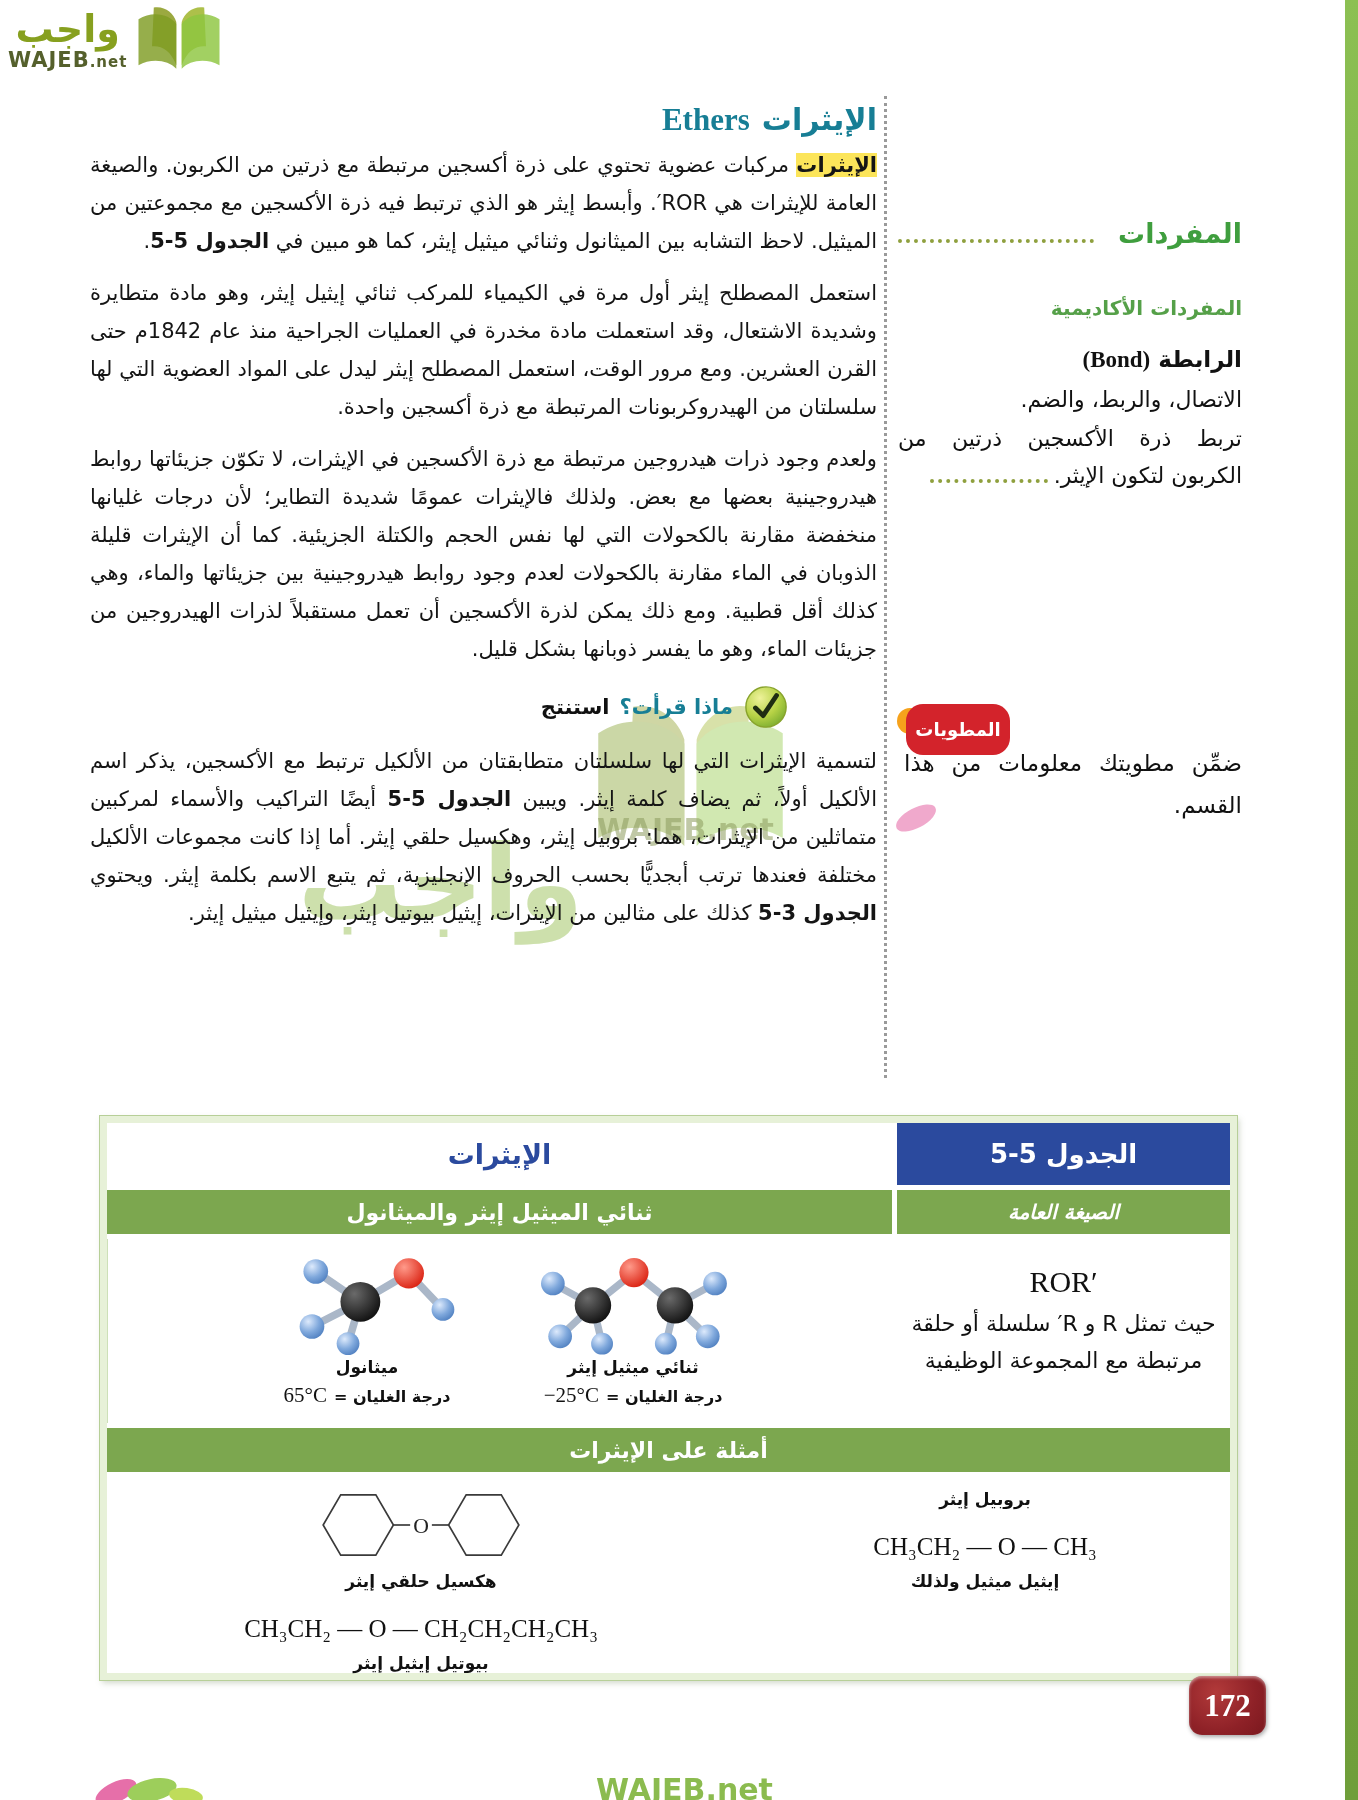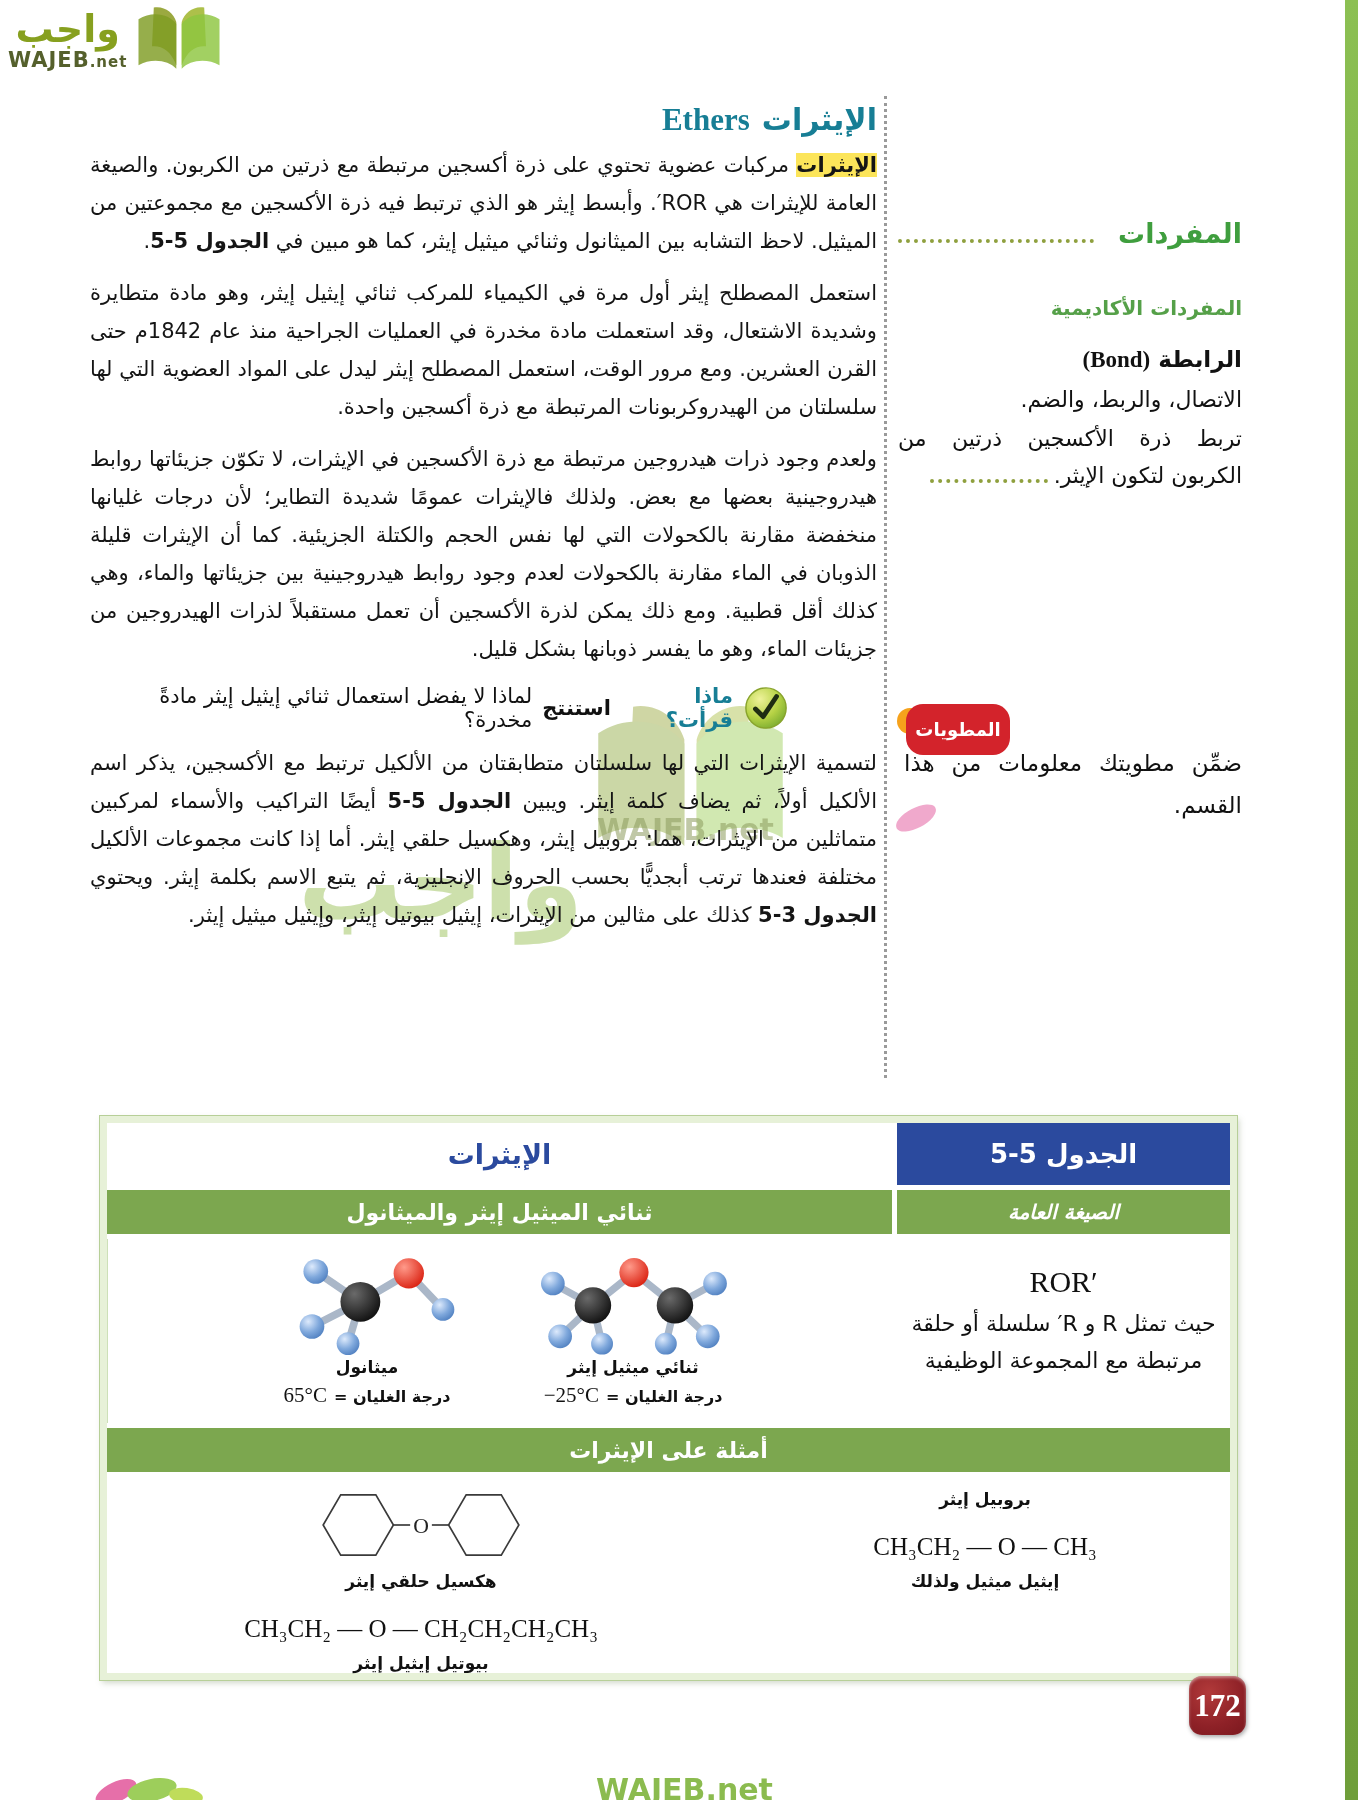--- a/index.html
+++ b/index.html
@@ -97,21 +97,21 @@
   .c-ex { height:196px; flex-direction:column; justify-content:flex-start; }
   .c-ex-r { width:490px; }
   .c-ex-l { flex:1; }
   .formula { font-family:"Liberation Serif", serif; font-size:25px; direction:ltr; white-space:nowrap; }
   .ex-name { font-size:17px; font-weight:bold; direction:rtl; }
   .c-ex-r .formula:nth-of-type(1) { margin-top:42px; }
   .ex-gap1 { margin-top:12px; } .ex-gap2 { margin-top:24px; } .ex-gap3 { margin-top:10px; }
   .hexsvg { width:300px; height:96px; margin-top:2px; }
 
   
-  .page-badge { position:absolute; left:1189px; top:1676px; width:57px; height:59px;
+  .page-badge { position:absolute; left:1189px; top:1676px; width:77px; height:59px;
                 border-radius:13px; background:radial-gradient(circle at 35% 28%, #b23a3a, #8e2127 60%, #7a181e);
                 color:#fff; display:flex; align-items:center; justify-content:center;
                 font-family:"Liberation Serif", serif; font-weight:bold; font-size:31px;
                 box-shadow:inset 0 2px 3px rgba(255,255,255,.45), 1px 2px 4px rgba(0,0,0,.35); z-index:2; }
 </style>
 </head>
 <body>
 
 <svg width="0" height="0" style="position:absolute">
   <defs>
@@ -173,21 +173,20 @@
   <p class="para p1"><span class="seg-hl">الإيثرات</span><span> مركبات عضوية تحتوي على ذرة أكسجين مرتبطة مع ذرتين من الكربون. والصيغة العامة للإيثرات هي ROR′. وأبسط إيثر هو الذي ترتبط فيه ذرة الأكسجين مع مجموعتين من الميثيل. لاحظ التشابه بين الميثانول وثنائي ميثيل إيثر، كما هو مبين في </span><span class="seg-b">الجدول 5-5</span><span>.</span></p>
   <p class="para p2">استعمل المصطلح إيثر أول مرة في الكيمياء للمركب ثنائي إيثيل إيثر، وهو مادة متطايرة وشديدة الاشتعال، وقد استعملت مادة مخدرة في العمليات الجراحية منذ عام 1842م حتى القرن العشرين. ومع مرور الوقت، استعمل المصطلح إيثر ليدل على المواد العضوية التي لها سلسلتان من الهيدروكربونات المرتبطة مع ذرة أكسجين واحدة.</p>
   <p class="para p3">ولعدم وجود ذرات هيدروجين مرتبطة مع ذرة الأكسجين في الإيثرات، لا تكوّن جزيئاتها روابط هيدروجينية بعضها مع بعض. ولذلك فالإيثرات عمومًا شديدة التطاير؛ لأن درجات غليانها منخفضة مقارنة بالكحولات التي لها نفس الحجم والكتلة الجزيئية. كما أن الإيثرات قليلة الذوبان في الماء مقارنة بالكحولات لعدم وجود روابط هيدروجينية بين جزيئاتها والماء، وهي كذلك أقل قطبية. ومع ذلك يمكن لذرة الأكسجين أن تعمل مستقبلاً لذرات الهيدروجين من جزيئات الماء، وهو ما يفسر ذوبانها بشكل قليل.</p>
   <div class="check-row">
     <svg class="check-icon" viewBox="0 0 48 48">
       <circle cx="24" cy="24" r="21" fill="url(#gChk)" stroke="#88a32c" stroke-width="1.5"></circle>
       <path d="M13 25 L21 33 L35 12" fill="none" stroke="#1f2d12" stroke-width="5" stroke-linecap="round" stroke-linejoin="round"></path>
     </svg>
     <span class="check-label">ماذا قرأت؟</span>
     <span class="check-verb">استنتج</span>
-    <span class="check-q">لماذا لا يفضل استعمال ثنائي إيثيل إيثر مادةً مخدرة؟</span>
   </div>
   <p class="para p4"><span>لتسمية الإيثرات التي لها سلسلتان متطابقتان من الألكيل ترتبط مع الأكسجين، يذكر اسم الألكيل أولاً، ثم يضاف كلمة إيثر. ويبين </span><span class="seg-b">الجدول 5-5</span><span> أيضًا التراكيب والأسماء لمركبين متماثلين من الإيثرات، هما: بروبيل إيثر، وهكسيل حلقي إيثر. أما إذا كانت مجموعات الألكيل مختلفة فعندها ترتب أبجديًّا بحسب الحروف الإنجليزية، ثم يتبع الاسم بكلمة إيثر. ويحتوي </span><span class="seg-b">الجدول 3-5</span><span> كذلك على مثالين من الإيثرات، إيثيل بيوتيل إيثر، وإيثيل ميثيل إيثر.</span></p>
 </main>
 
 <aside class="sidebar">
   <div class="vocab-row">
     <span class="vocab-title">المفردات</span>
     <span class="leader"></span>
   </div>
   <div class="acad">المفردات الأكاديمية</div>

